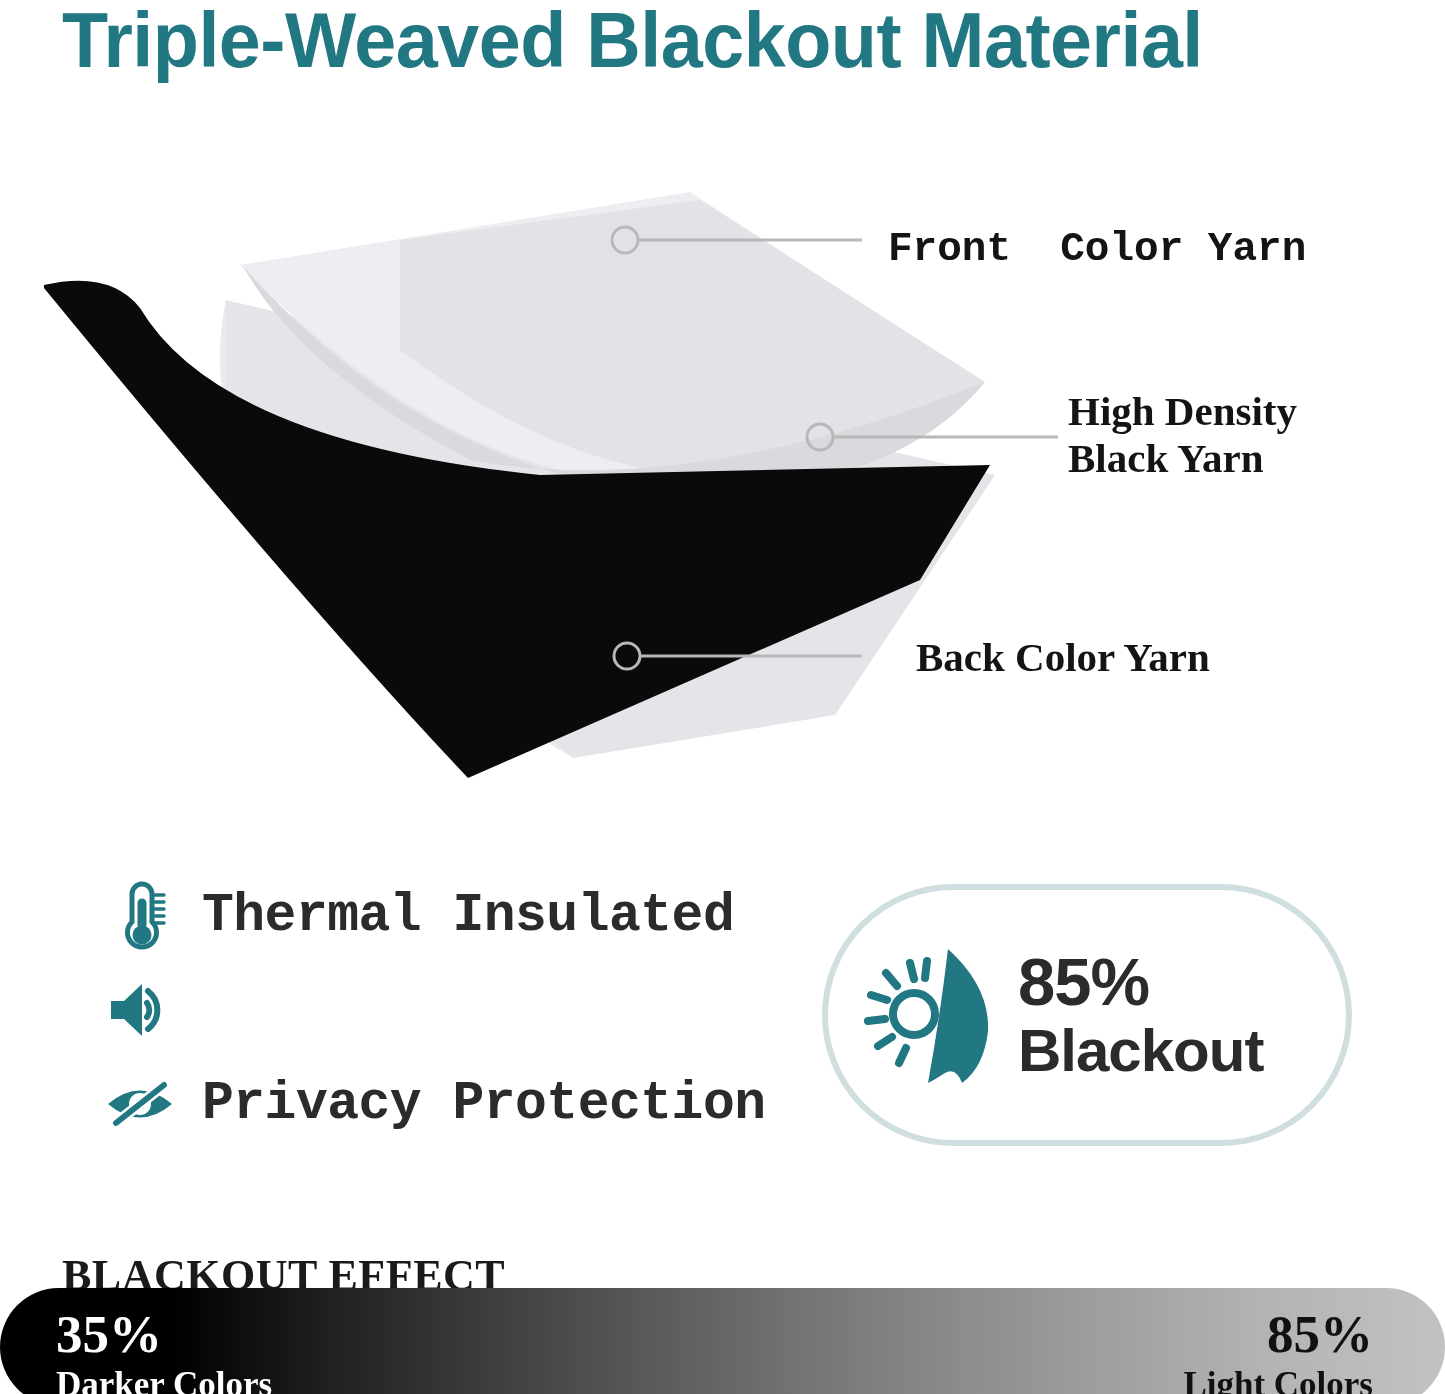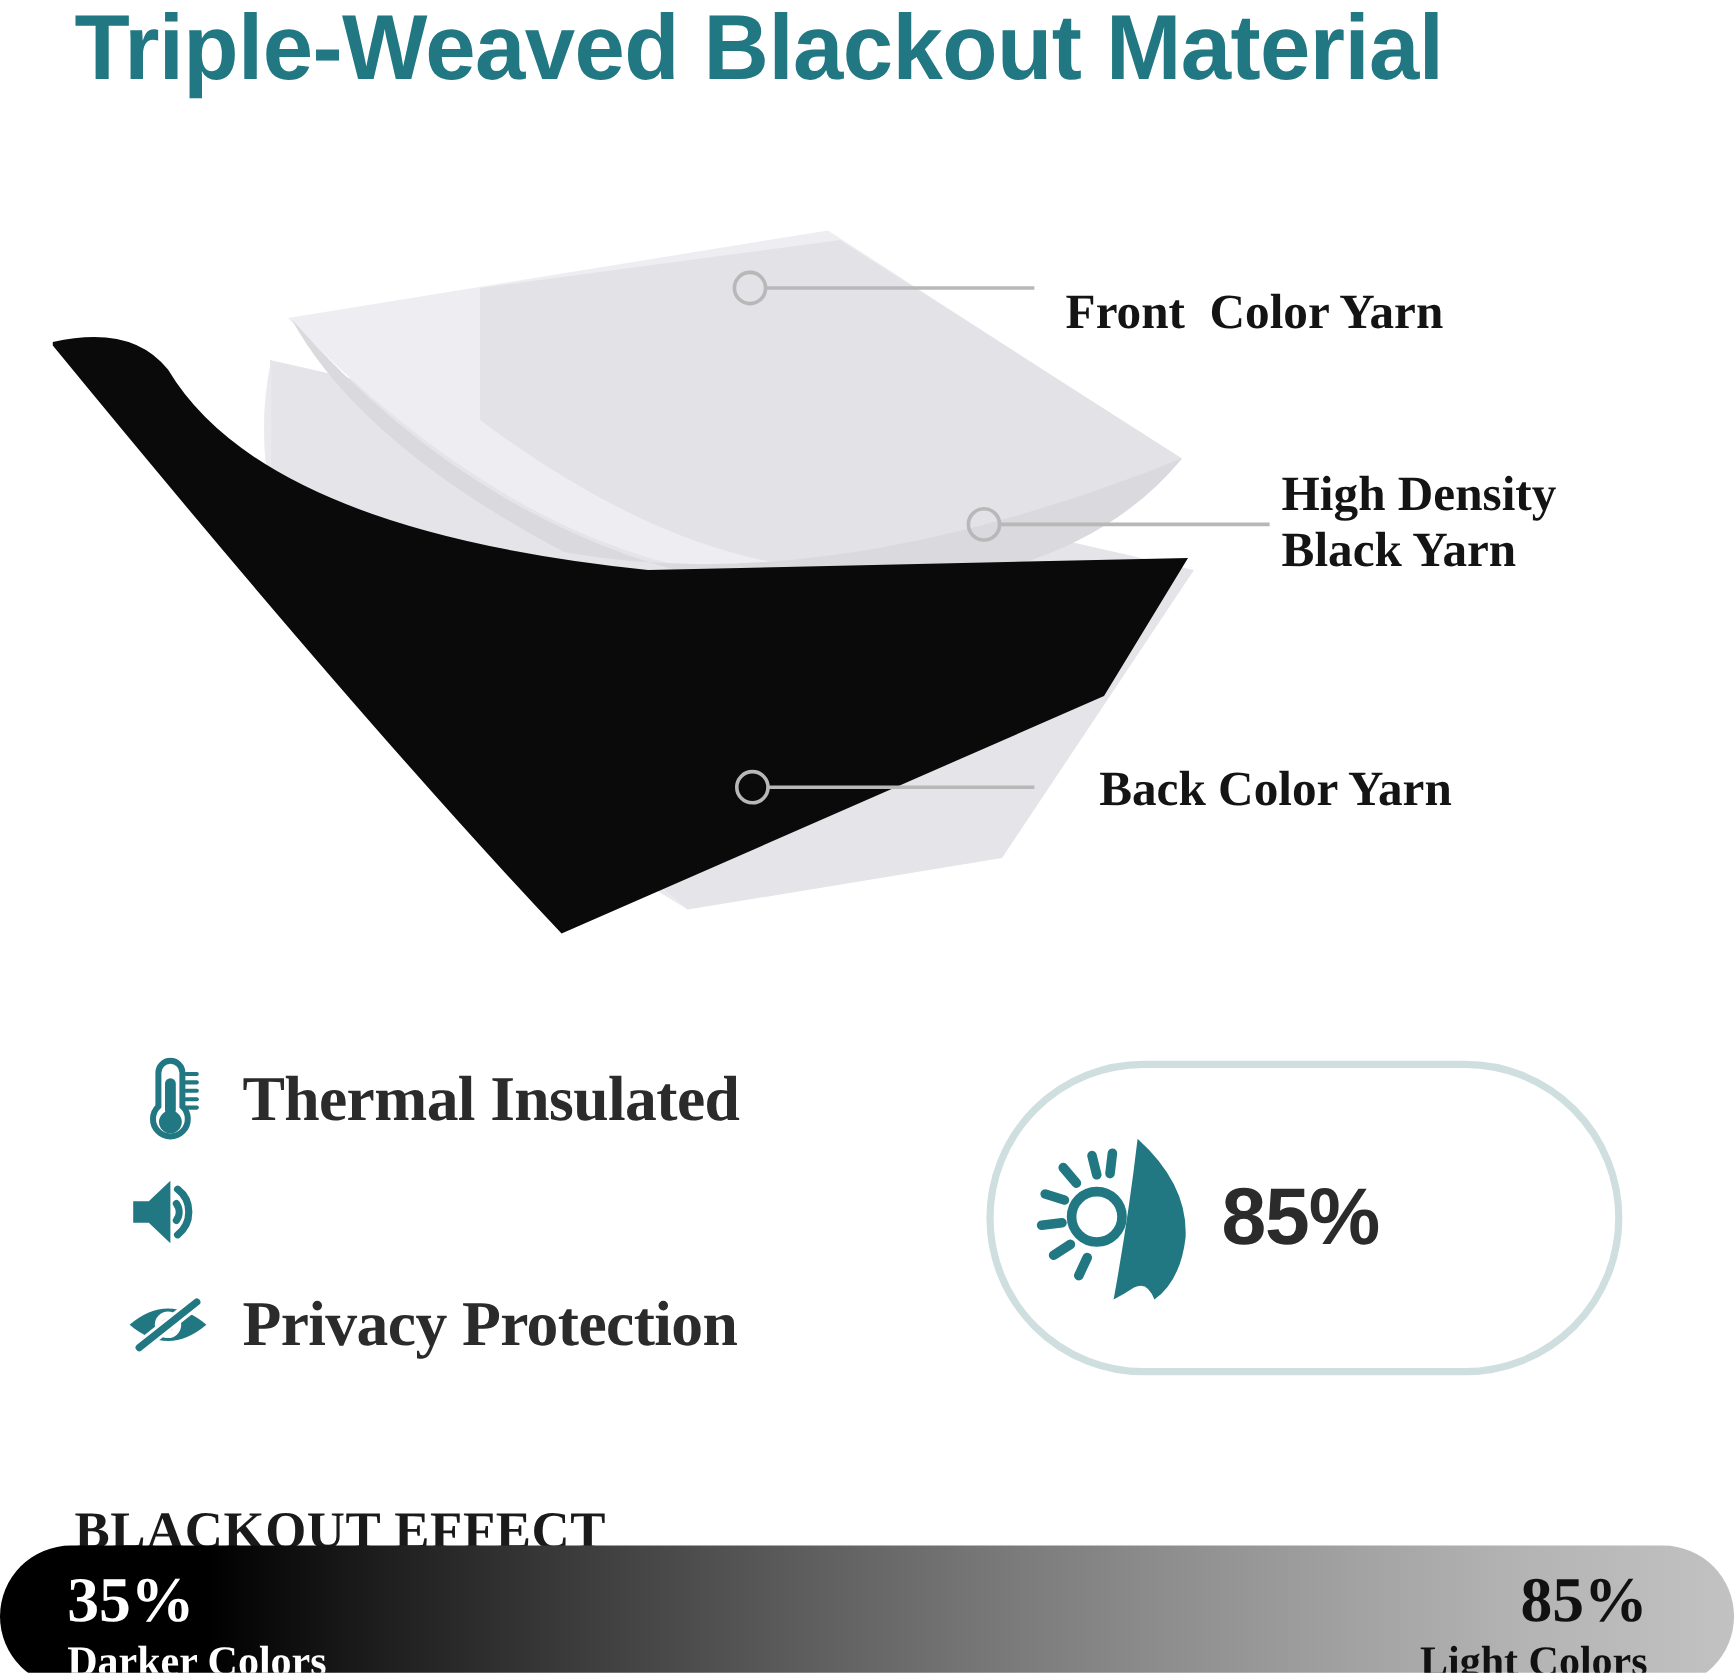--- a/index.html
+++ b/index.html
@@ -45,21 +45,21 @@
   
   .leader-label {
     position:absolute;
     font-family:"Liberation Serif", serif;
     font-weight:bold;
     color:#141414;
     font-size:41px;
     line-height:47px;
     white-space:pre;
   }
-  #label-front { left:888px; top:236px; }
+  #label-front { left:888px; top:226px;font-family:Liberation Mono, monospace; }
   #label-high  { left:1068px; top:388px; }
   #label-back  { left:916px; top:634px; }
 
   
   #features {
     position:absolute;
     left:104px;
     top:872px;
     width:640px;
   }
@@ -73,21 +73,21 @@
     width:72px;
     height:76px;
     flex:0 0 72px;
     display:flex;
     align-items:center;
     justify-content:center;
   }
   .feature-icon svg { display:block; }
   .feature-label {
     margin-left:26px;
-    font-family:Liberation Serif, serif;
+    font-family:Liberation Mono, monospace;
     font-weight:bold;
     font-size:53px;
     line-height:60px;
     color:#2b2b2b;
     letter-spacing:-0.5px;
     white-space:nowrap;
   }
 
   
   #badge {
@@ -290,20 +290,21 @@
         <line x1="65" y1="16" x2="63" y2="33"></line>
       </g>
 
       <circle cx="52" cy="69" r="21" fill="none" stroke="#217882" stroke-width="8"></circle>
 
       <path d="M86 4 Q128 42 126 86 Q122 122 100 138 Q94 122 83 128 Q74 134 66 138 Q78 72 86 4 Z" fill="#217882"></path>
     </svg>
   </span>
   <span id="badge-text">
     <div id="badge-percent">85%</div>
+    <div id="badge-word">Blackout</div>
   </span>
 </div>
 
 <div id="effect-heading">BLACKOUT EFFECT</div>
 
 <div id="effect-bar"></div>
 
 <div class="effect-block" id="effect-left">
   <div class="effect-pct">35%</div>
   <div class="effect-sub">Darker Colors</div>

